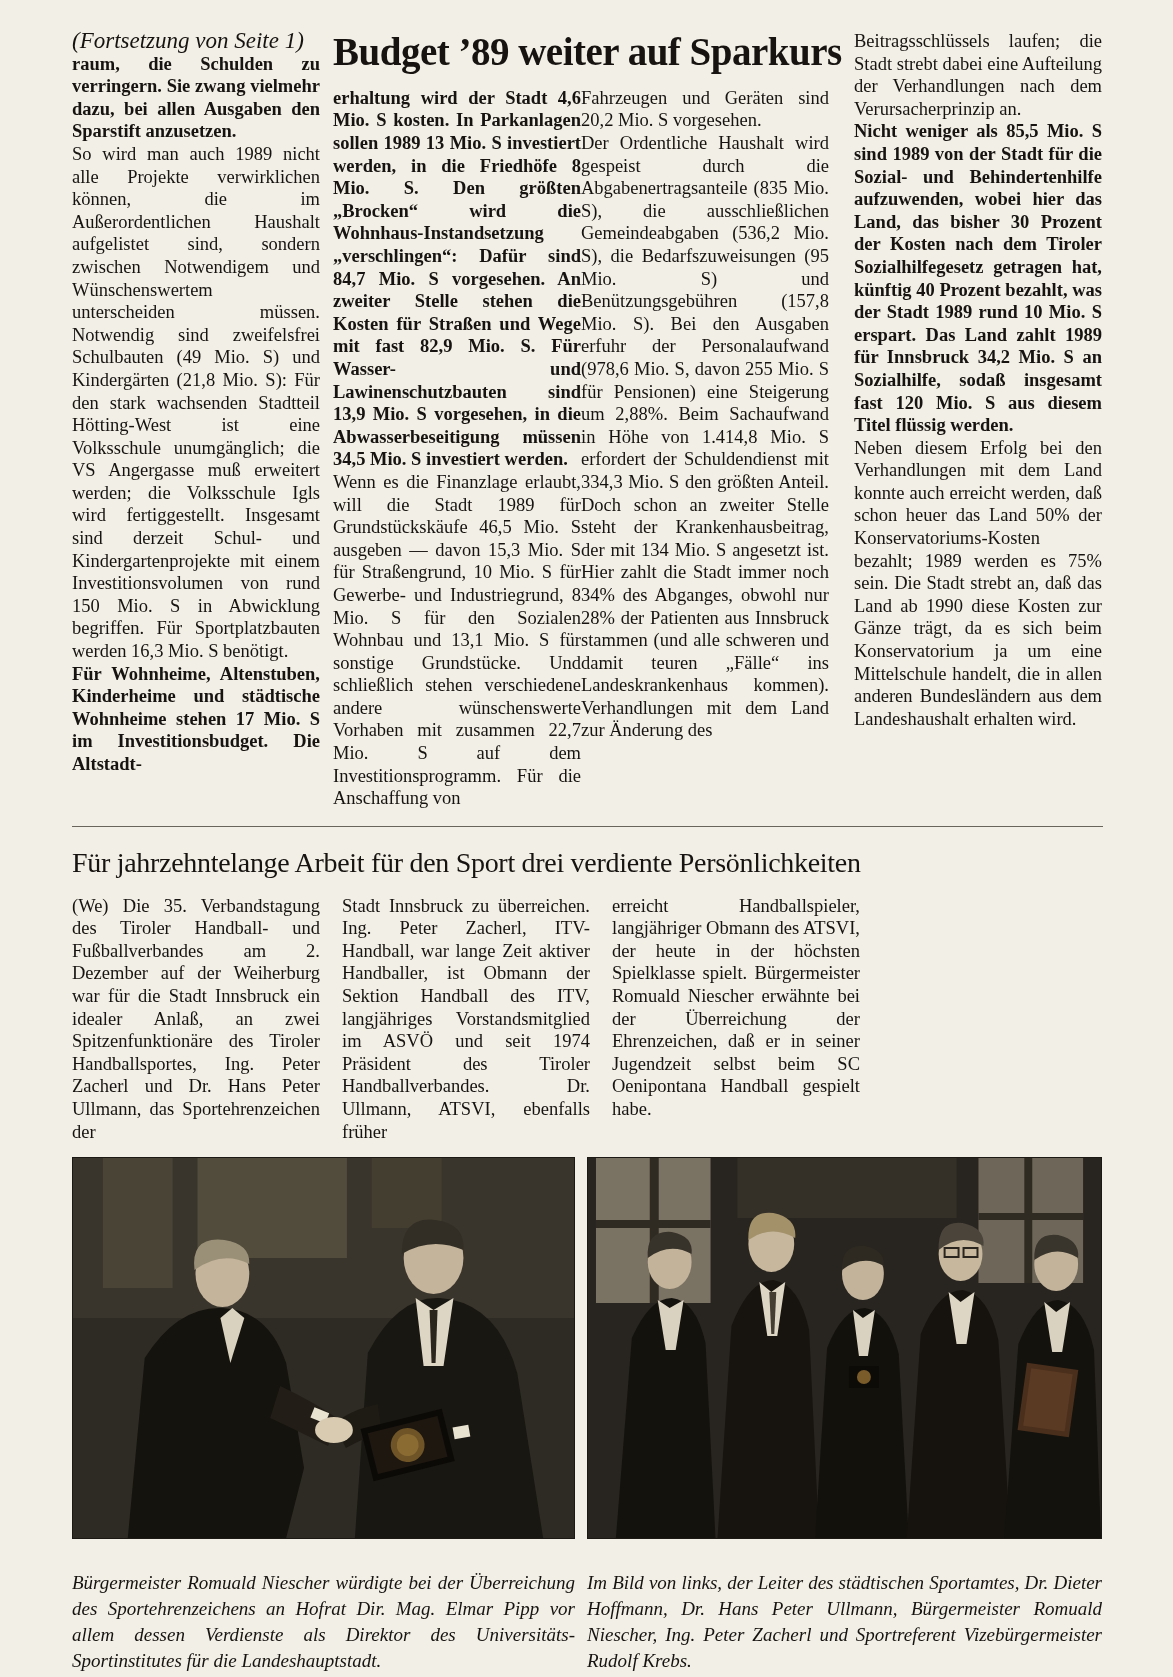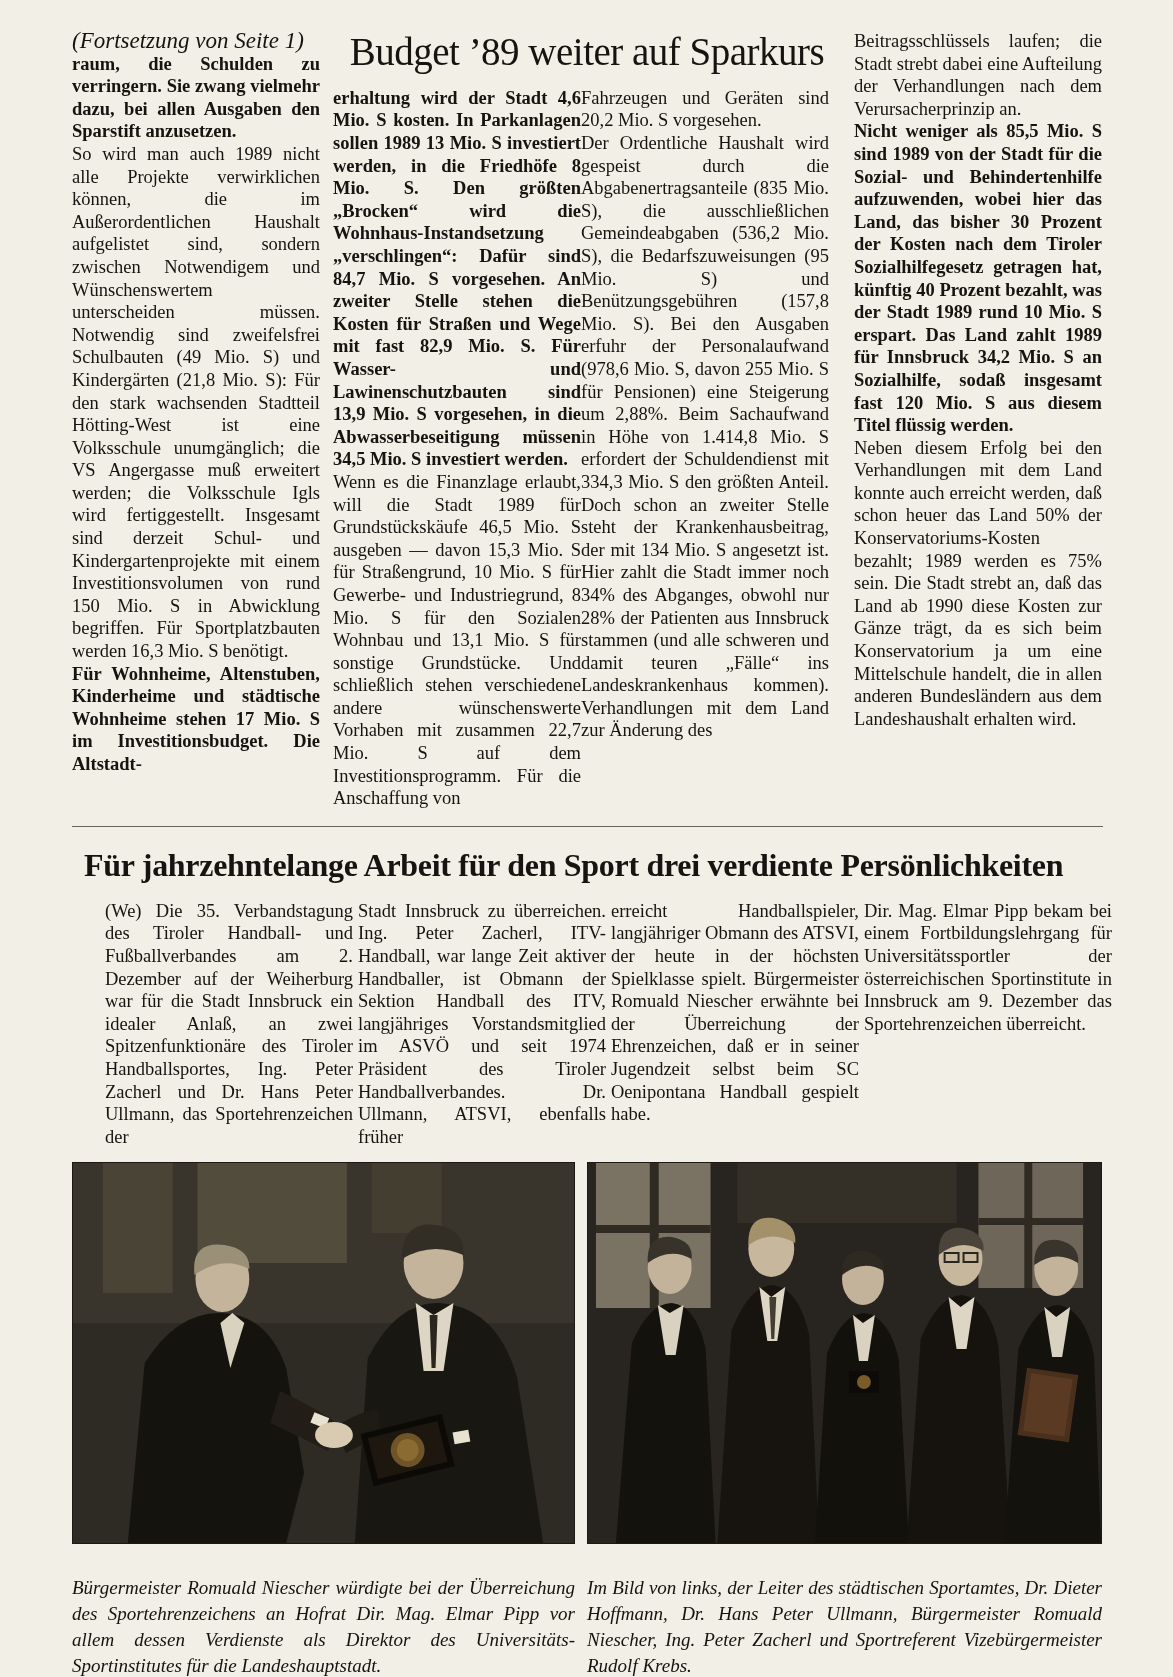--- a/index.html
+++ b/index.html
@@ -26,40 +26,40 @@
     line-height:22.6px;
     text-align:justify;
     hyphens:auto;
     -webkit-hyphens:auto;
   }
   .para.bold{font-weight:bold;}
   .para.italic{font-style:italic;font-size:23px;}
   .budget-headline{
     margin:0 0 12px 0;
     font-size:39px;
-    font-weight:normal;
+    font-weight:bold;
     letter-spacing:-0.5px;
     white-space:nowrap;
     text-align:center;
     line-height:1.15;
   }
   .mid-cols{
     display:grid;grid-template-columns:248px 248px;align-items:start;
   }
   .story-divider{
     border:none;border-top:1px solid #6a655c;
     margin:16px 0 10px 0;
   }
   
   .sport-headline{margin:8px 0 14px 0;line-height:1.28;}
   .sport-headline div{
-    font-size:32px;font-weight:bold;letter-spacing:-0.3px;white-space:nowrap;margin-left:12px;
+    font-size:28px;font-weight:normal;letter-spacing:-0.3px;white-space:nowrap;
   }
   .sport-cols{
-    display:grid;grid-template-columns:248px 248px 248px 248px;column-gap:5px;align-items:start;margin-left:33px;
+    display:grid;grid-template-columns:248px 248px 248px 248px;column-gap:22px;align-items:start;
   }
   .sport-cols .para + .para{margin-top:2px;}
   
   .photo-row{
     margin-top:14px;
     display:grid;grid-template-columns:503px 515px;column-gap:12px;
   }
   .photo-frame{
     height:380px;border:1px solid #1c1914;background:#2b2823;overflow:hidden;
   }
@@ -117,21 +117,20 @@
     <div class="txtcol">
         <p class="para regular">(We) Die 35. Verbandstagung des Tiroler Handball- und Fußballverbandes am 2. Dezember auf der Weiherburg war für die Stadt Innsbruck ein idealer Anlaß, an zwei Spitzenfunktionäre des Tiroler Handballsportes, Ing. Peter Zacherl und Dr. Hans Peter Ullmann, das Sportehrenzeichen der</p>
       </div>
     <div class="txtcol">
         <p class="para regular">Stadt Innsbruck zu überreichen. Ing. Peter Zacherl, ITV-Handball, war lange Zeit aktiver Handballer, ist Obmann der Sektion Handball des ITV, langjähriges Vorstandsmitglied im ASVÖ und seit 1974 Präsident des Tiroler Handballverbandes. Dr. Ullmann, ATSVI, ebenfalls früher</p>
       </div>
     <div class="txtcol">
         <p class="para regular">erreicht Handballspieler, langjähriger Obmann des ATSVI, der heute in der höchsten Spielklasse spielt. Bürgermeister Romuald Niescher erwähnte bei der Überreichung der Ehrenzeichen, daß er in seiner Jugendzeit selbst beim SC Oenipontana Handball gespielt habe.</p>
       </div>
     <div class="txtcol">
-        <p class="para regular">Dir. Mag. Elmar Pipp bekam bei einem Fortbildungslehrgang für Universitätssportler der österreichischen Sportinstitute in Innsbruck am 9. Dezember das Sportehrenzeichen überreicht.</p>
       </div>
   </div>
 </div>
 
 <div class="photo-row">
 
   <div class="photo-frame">
     <svg viewBox="0 0 503 380" preserveAspectRatio="none" aria-hidden="true">
       <rect width="503" height="380" fill="#2e2a24"></rect>
       <rect x="0" y="0" width="503" height="160" fill="#3a352c"></rect>

